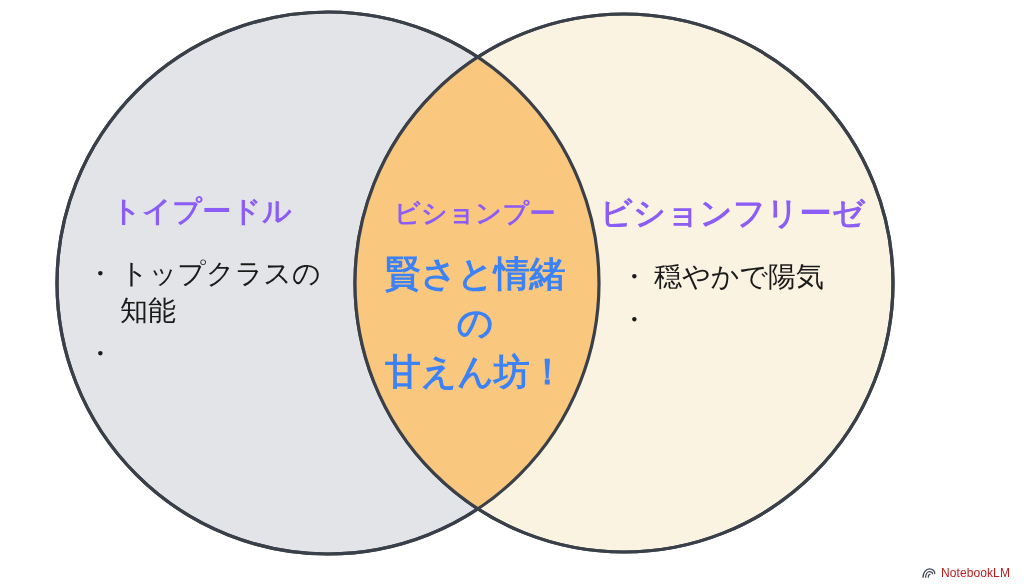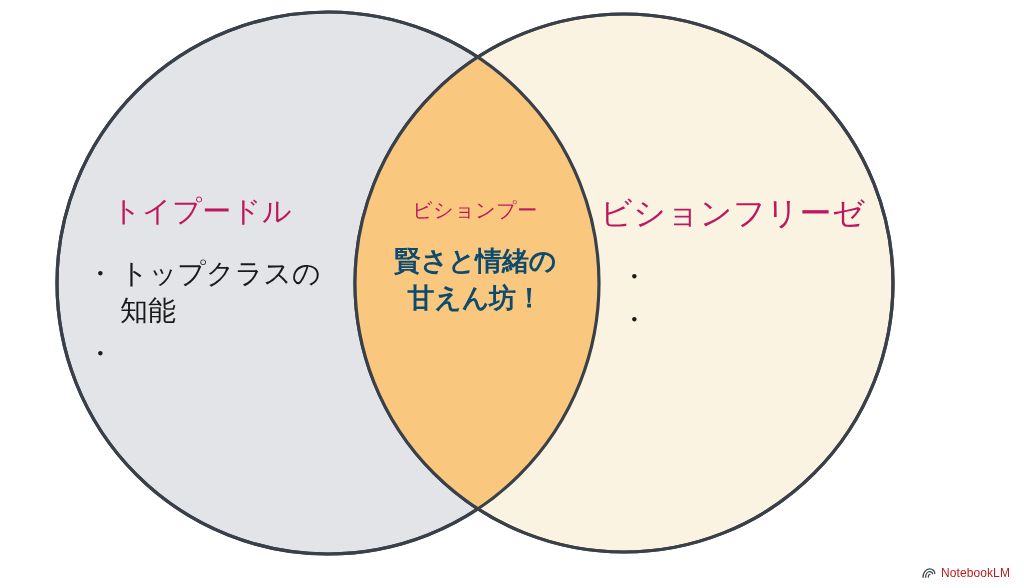--- a/index.html
+++ b/index.html
@@ -40,22 +40,22 @@
     height: 588px;
     pointer-events: none;
   }
 
   .group-block {
     position: absolute;
     text-align: left;
   }
 
   .group-title {
-    font-weight: normal;
-    color: #be185d;
+    font-weight: bold;
+    color: #8b5cf6;
     letter-spacing: 0.5px;
     white-space: nowrap;
   }
 
   .bullet-list {
     list-style: none;
     margin: 0;
     padding: 0;
   }
 
@@ -94,29 +94,29 @@
   }
 
   
   #group-center {
     left: 368px;
     top: 199px;
     width: 214px;
     text-align: center;
   }
   #group-center .group-title {
-    font-size: 20px;
+    font-size: 26px;
     line-height: 1.1;
     margin: 0 0 22px 0;
     text-align: center;
   }
   #group-center .center-body {
-    font-size: 27px;
+    font-size: 36px;
     font-weight: bold;
-    color: #0c4a6e;
+    color: #3b82f6;
     line-height: 1.36;
     text-align: center;
     letter-spacing: -0.3px;
   }
 
   
   #group-right {
     left: 600px;
     top: 196px;
     width: 280px;
@@ -199,20 +199,21 @@
         <div>賢さと情緒の</div>
         <div>甘えん坊！</div>
       </div>
     </div>
 
     <div class="group-block" id="group-right">
       <div class="group-title">ビションフリーゼ</div>
       <ul class="bullet-list">
         <li class="bullet-item">
           <span class="bullet-dot">・</span>
+          <span class="bullet-text">穏やかで陽気</span>
         </li>
         <li class="bullet-item">
           <span class="bullet-dot">・</span>
         </li>
       </ul>
     </div>
 
   </div>
 
   <div id="watermark">

